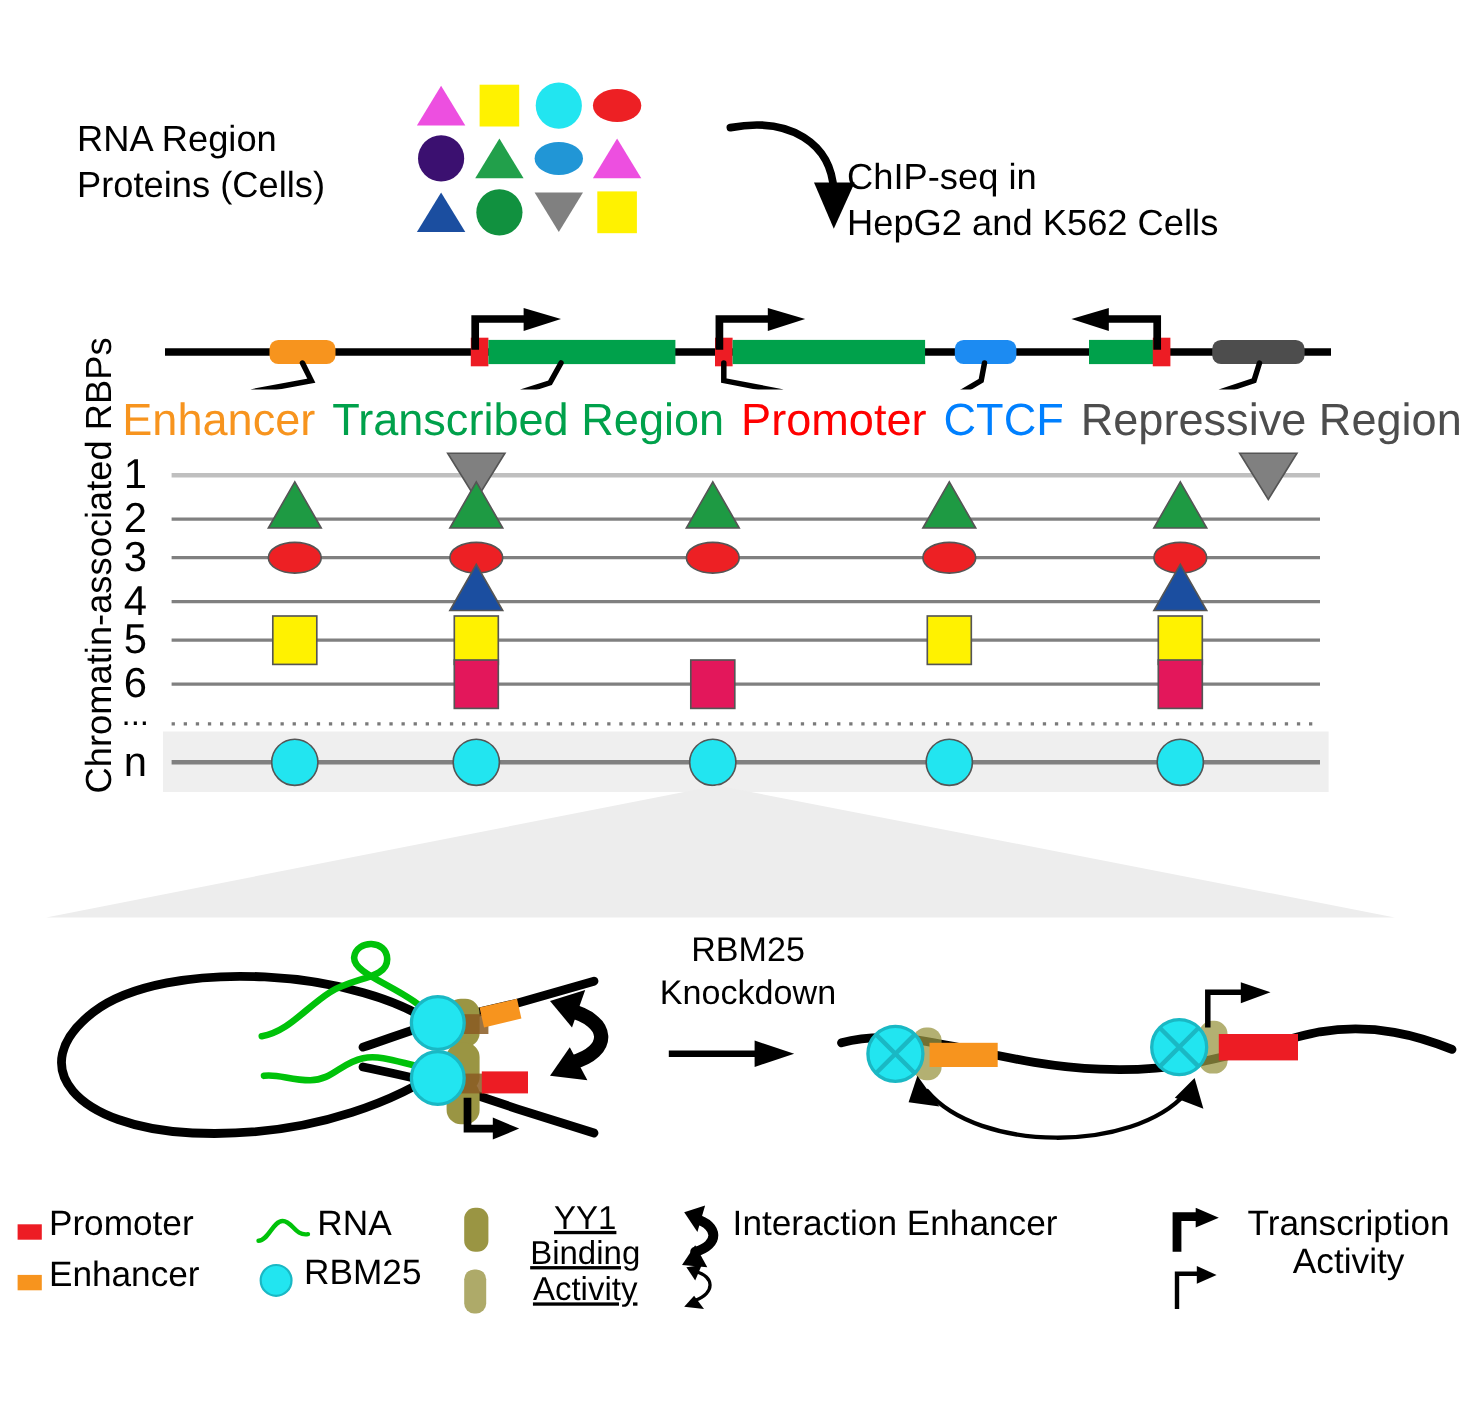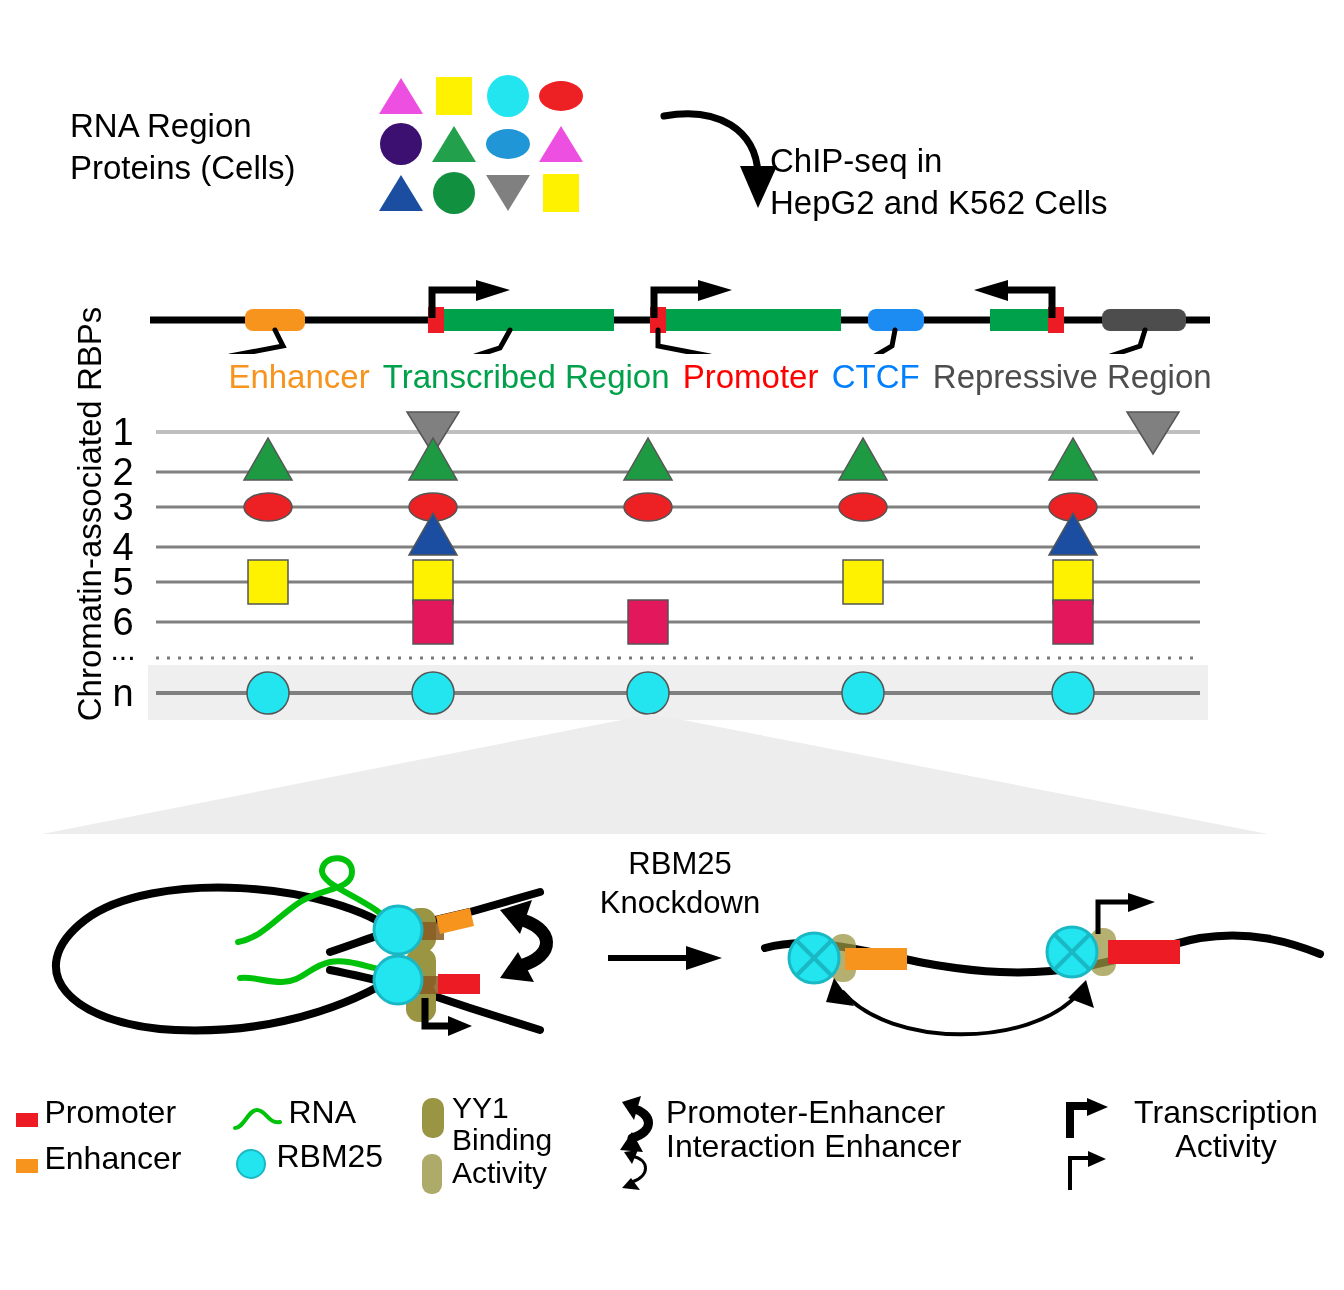--- a/index.html
+++ b/index.html
@@ -28,21 +28,21 @@
   #chip-arrow{left:660px;top:108px;width:130px;height:105px;}
   #chip-label{left:770px;top:107px;width:520px;font-size:33px;line-height:1.28;
               text-align:left;margin-top:33px;}
 
   
   #chromatin-axis-label{left:-170px;top:495px;width:520px;text-align:center;
        font-size:33px;transform:rotate(-90deg);transform-origin:center center;}
 
   
   #gene-track-svg{left:150px;top:278px;}
-  #gene-legend-row{left:100px;top:358px;width:1240px;font-size:33px;
+  #gene-legend-row{left:100px;top:358px;width:1240px;font-size:41px;
                    text-align:center;white-space:nowrap;}
   #gene-legend-row span{padding:0 2px;}
   .lg-enh{color:#F7941E;}
   .lg-tr{color:#00A14B;}
   .lg-pr{color:#FF0000;}
   .lg-ct{color:#0080FF;}
   .lg-rep{color:#4D4D4D;}
 
   
   #matrix-wrap{left:148px;top:410px;width:1060px;height:310px;}
@@ -311,38 +311,37 @@
     </svg>
     <span class="leg-txt">RBM25</span>
   </div>
 
   <div class="abs" style="left:414px;top:2px;">
     <svg width="36" height="112">
       <rect x="8" y="6" width="22" height="40" rx="10" fill="#9A9543"></rect>
       <rect x="8" y="62" width="20" height="40" rx="9" fill="#9A9543" opacity="0.8"></rect>
     </svg>
   </div>
-  <div class="abs" style="left:452px;top:2px;width:160px;">
+  <div class="abs" style="left:452px;top:2px;width:160px;text-align:center;text-decoration:underline;">
     <div class="leg-txt-sm">YY1</div>
     <div class="leg-txt-sm">Binding</div>
     <div class="leg-txt-sm">Activity</div>
   </div>
 
   <div class="abs" style="left:614px;top:4px;">
     <svg width="46" height="102">
       <path d="M18 14 C40 20, 40 38, 18 44" stroke="#000" stroke-width="9" fill="none" stroke-linecap="round"></path>
       <path d="M27 2 L20 26 L8 8 Z" fill="#000"></path>
       <path d="M29 58 L18 38 L6 56 Z" fill="#000"></path>
       <path d="M18 62 C36 66, 36 82, 18 88" stroke="#000" stroke-width="3" fill="none" stroke-linecap="round"></path>
       <path d="M24 56 L18 70 L10 58 Z" fill="#000"></path>
       <path d="M26 96 L17 84 L8 94 Z" fill="#000"></path>
     </svg>
   </div>
   <div class="abs" style="left:666px;top:6px;">
-    <div class="leg-txt">Promoter-Enhancer</div>
     <div class="leg-txt">Interaction Enhancer</div>
   </div>
 
   <div class="abs" style="left:1064px;top:8px;">
     <svg width="46" height="96">
       <path d="M6 40 L6 8 L26 8" stroke="#000" stroke-width="8" fill="none"></path>
       <path d="M23 0 L44 9 L23 18 Z" fill="#000"></path>
       <path d="M6 92 L6 60 L26 60" stroke="#000" stroke-width="4" fill="none"></path>
       <path d="M24 53 L42 61 L24 69 Z" fill="#000"></path>
     </svg>

